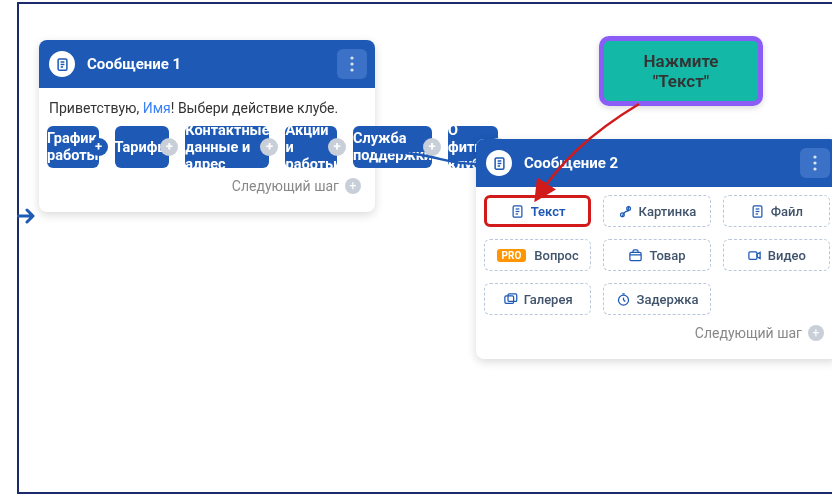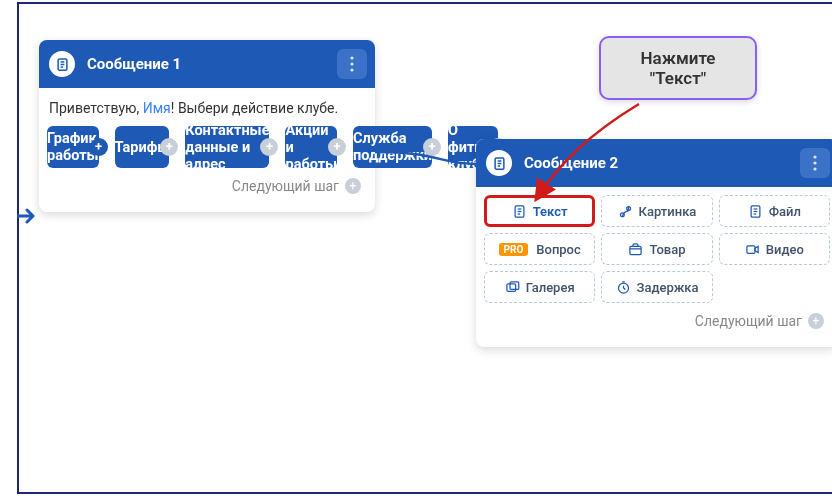--- a/index.html
+++ b/index.html
@@ -149,21 +149,21 @@
     left: 457px;
     top: 135px;
     width: 362px;
   }
   .c2-body {
     padding: 8px;
   }
   .grid3 {
     display: grid;
     grid-template-columns: repeat(3, 1fr);
-    gap: 6px;
+    gap: 12px;
   }
   .chip {
     border: 1px dashed #b8c7db;
     border-radius: 6px;
     height: 32px;
     display: flex;
     align-items: center;
     justify-content: center;
     gap: 6px;
     font-size: 13px;
@@ -199,22 +199,22 @@
     color: #1d59b5;
     font-weight: 600;
   }
 
   
   .callout {
     position: absolute;
     left: 580px;
     top: 32px;
     width: 130px;
-    background: #e5e5e5;
-    border: 2px solid #8b5cf6;
+    background: #14b8a6;
+    border: 5px solid #8b5cf6;
     border-radius: 10px;
     padding: 10px 12px;
     text-align: center;
     font-size: 17px;
     font-weight: 600;
     color: #333;
     box-shadow: 0 2px 6px rgba(0,0,0,0.15);
   }
 
   

